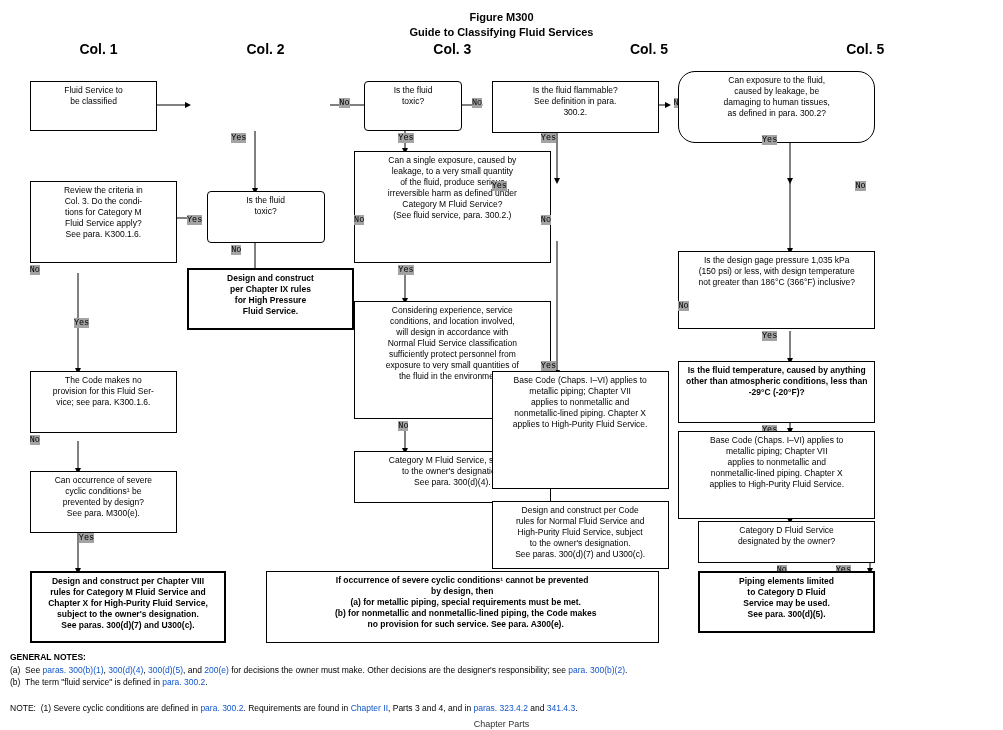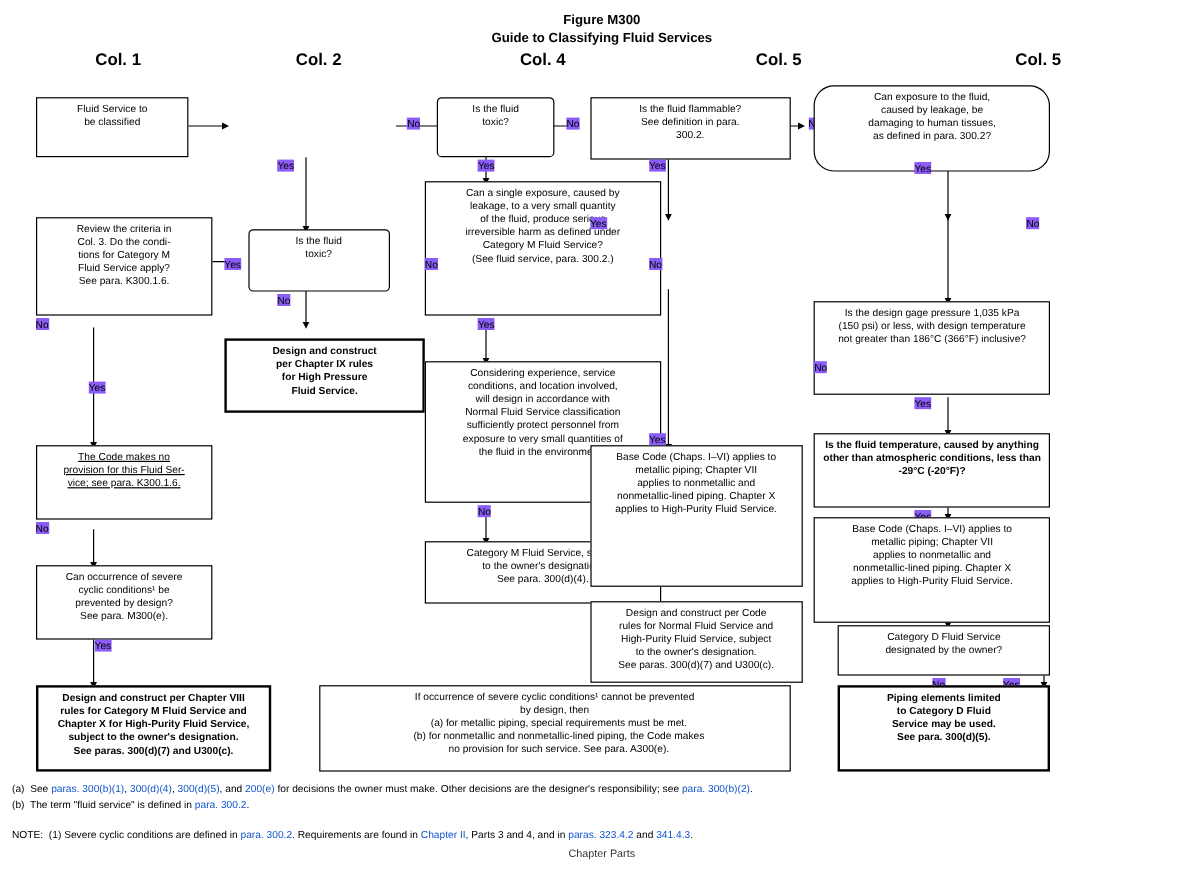--- a/index.html
+++ b/index.html
@@ -44,21 +44,22 @@
       padding: 3px 4px;
       line-height: 1.3;
     }
     .box-bold {
       border: 2px solid #000;
       font-weight: bold;
     }
     .label {
       position: absolute;
       font-size: 8.5px;
-      background: #8b5cf6;
+      background: #a3a3a3;
+      font-family: Liberation Mono, monospace;
     }
     svg.arrows {
       position: absolute;
       top: 0; left: 0;
       width: 100%;
       height: 100%;
       pointer-events: none;
     }
     .notes-section {
       margin-top: 8px;
@@ -82,21 +83,21 @@
 <div class="page-container">
 
   <div class="figure-title">
     <div>Figure M300</div>
     <div>Guide to Classifying Fluid Services</div>
   </div>
 
   <div style="position:relative; width:100%; height:20px; margin-bottom:2px;">
     <div class="col-header" style="position:absolute; left:2%; width:14%;">Col. 1</div>
     <div class="col-header" style="position:absolute; left:18%; width:16%;">Col. 2</div>
-    <div class="col-header" style="position:absolute; left:36%; width:18%;">Col. 4</div>
+    <div class="col-header" style="position:absolute; left:36%; width:18%;">Col. 3</div>
     <div class="col-header" style="position:absolute; left:56%; width:18%;">Col. 5</div>
     <div class="col-header" style="position:absolute; left:76%; width:22%;">Col. 5</div>
   </div>
 
   <div class="diagram-area">
 
     <svg class="arrows" xmlns="http://www.w3.org/2000/svg">
       <defs>
         <marker id="arrow" markerWidth="6" markerHeight="6" refX="3" refY="3" orient="auto">
           <path d="M0,0 L0,6 L6,3 z" fill="#000"></path>
@@ -188,21 +189,21 @@
     </div>
     <div class="label" style="left:18%; top:152px;">Yes</div>
     <div class="label" style="left:22.5%; top:182px;">No</div>
 
     <div class="box" style="left:2%; top:118px; width:15%; height:82px;">
       Review the criteria in<br>Col. 3. Do the condi-<br>tions for Category M<br>Fluid Service apply?<br>See para. K300.1.6.
     </div>
     <div class="label" style="left:2%; top:202px;">No</div>
     <div class="label" style="left:6.5%; top:255px;">Yes</div>
 
-    <div class="box box-bold" style="left:18%; top:219px; width:17%; height:62px;">
+    <div class="box box-bold" style="left:18%; top:205px; width:17%; height:62px;">
       Design and construct<br>per Chapter IX rules<br>for High Pressure<br>Fluid Service.
     </div>
 
     <div class="box" style="left:35%; top:88px; width:20%; height:112px;">
       Can a single exposure, caused by<br>leakage, to a very small quantity<br>of the fluid, produce serious<br>irreversible harm as defined under<br>Category M Fluid Service?<br>(See fluid service, para. 300.2.)
     </div>
     <div class="label" style="left:39.5%; top:202px;">Yes</div>
     <div class="label" style="left:35%; top:152px;">No</div>
 
     <div class="box" style="left:35%; top:238px; width:20%; height:118px;">
@@ -234,58 +235,59 @@
 
     <div class="box" style="left:68%; top:298px; width:20%; height:62px;font-weight:bold;">
       Is the fluid temperature, caused by anything<br>other than atmospheric conditions, less than -29°C (-20°F)?
     </div>
     <div class="label" style="left:76.5%; top:362px;">Yes</div>
 
     <div class="box" style="left:68%; top:368px; width:20%; height:88px;">
       Base Code (Chaps. I–VI) applies to<br>metallic piping; Chapter VII<br>applies to nonmetallic and<br>nonmetallic-lined piping. Chapter X<br>applies to High-Purity Fluid Service.
     </div>
 
-    <div class="box" style="left:2%; top:308px; width:15%; height:62px;text-decoration:underline;">
+    <div class="box" style="left:2%; top:308px; width:15%; height:62px;">
       The Code makes no<br>provision for this Fluid Ser-<br>vice; see para. K300.1.6.
     </div>
     <div class="label" style="left:2%; top:372px;">No</div>
 
     <div class="box" style="left:2%; top:408px; width:15%; height:62px;">
       Can occurrence of severe<br>cyclic conditions¹ be<br>prevented by design?<br>See para. M300(e).
     </div>
     <div class="label" style="left:7%; top:470px;">Yes</div>
 
     <div class="box box-bold" style="left:2%; top:508px; width:20%; height:72px;">
       Design and construct per Chapter VIII<br>rules for Category M Fluid Service and<br>Chapter X for High-Purity Fluid Service,<br>subject to the owner's designation.<br>See paras. 300(d)(7) and U300(c).
     </div>
 
-    <div class="box" style="left:26%; top:508px; width:40%; height:72px;">
+    <div class="box" style="left:26%; top:508px; width:40%; height:72px;font-weight:bold;">
       If occurrence of severe cyclic conditions¹ cannot be prevented<br>by design, then<br>
       &nbsp;&nbsp;&nbsp;(a) for metallic piping, special requirements must be met.<br>
       &nbsp;&nbsp;&nbsp;(b) for nonmetallic and nonmetallic-lined piping, the Code makes<br>
       &nbsp;&nbsp;&nbsp;no provision for such service. See para. A300(e).
     </div>
 
     <div class="box" style="left:49%; top:438px; width:18%; height:68px;">
       Design and construct per Code<br>rules for Normal Fluid Service and<br>High-Purity Fluid Service, subject<br>to the owner's designation.<br>See paras. 300(d)(7) and U300(c).
     </div>
 
     <div class="box" style="left:70%; top:458px; width:18%; height:42px;">
       Category D Fluid Service<br>designated by the owner?
     </div>
     <div class="label" style="left:70%; top:468px; left:78%; top:502px;">No</div>
     <div class="label" style="left:84%; top:502px;">Yes</div>
 
-    <div class="box box-bold" style="left:70%; top:508px; width:18%; height:72px;">
+    <div class="box box-bold" style="left:70%; top:508px; width:18%; height:62px;">
       Piping elements limited<br>to Category D Fluid<br>Service may be used.<br>See para. 300(d)(5).
     </div>
 
   </div>
 
   <div class="notes-section">
+    <div style="font-weight:bold;">GENERAL NOTES:</div>
     <div>
       (a)&nbsp; See <a class="blue-link">paras. 300(b)(1)</a>, <a class="blue-link">300(d)(4)</a>, <a class="blue-link">300(d)(5)</a>, and <a class="blue-link">200(e)</a> for decisions the owner must make. Other decisions are the designer's responsibility; see <a class="blue-link">para. 300(b)(2)</a>.
     </div>
     <div>
       (b)&nbsp; The term "fluid service" is defined in <a class="blue-link">para. 300.2</a>.
     </div>
     <br>
     <div>
       NOTE:&nbsp; (1) Severe cyclic conditions are defined in <a class="blue-link">para. 300.2</a>. Requirements are found in <a class="blue-link">Chapter II</a>, Parts 3 and 4, and in <a class="blue-link">paras. 323.4.2</a> and <a class="blue-link">341.4.3</a>.
     </div>

